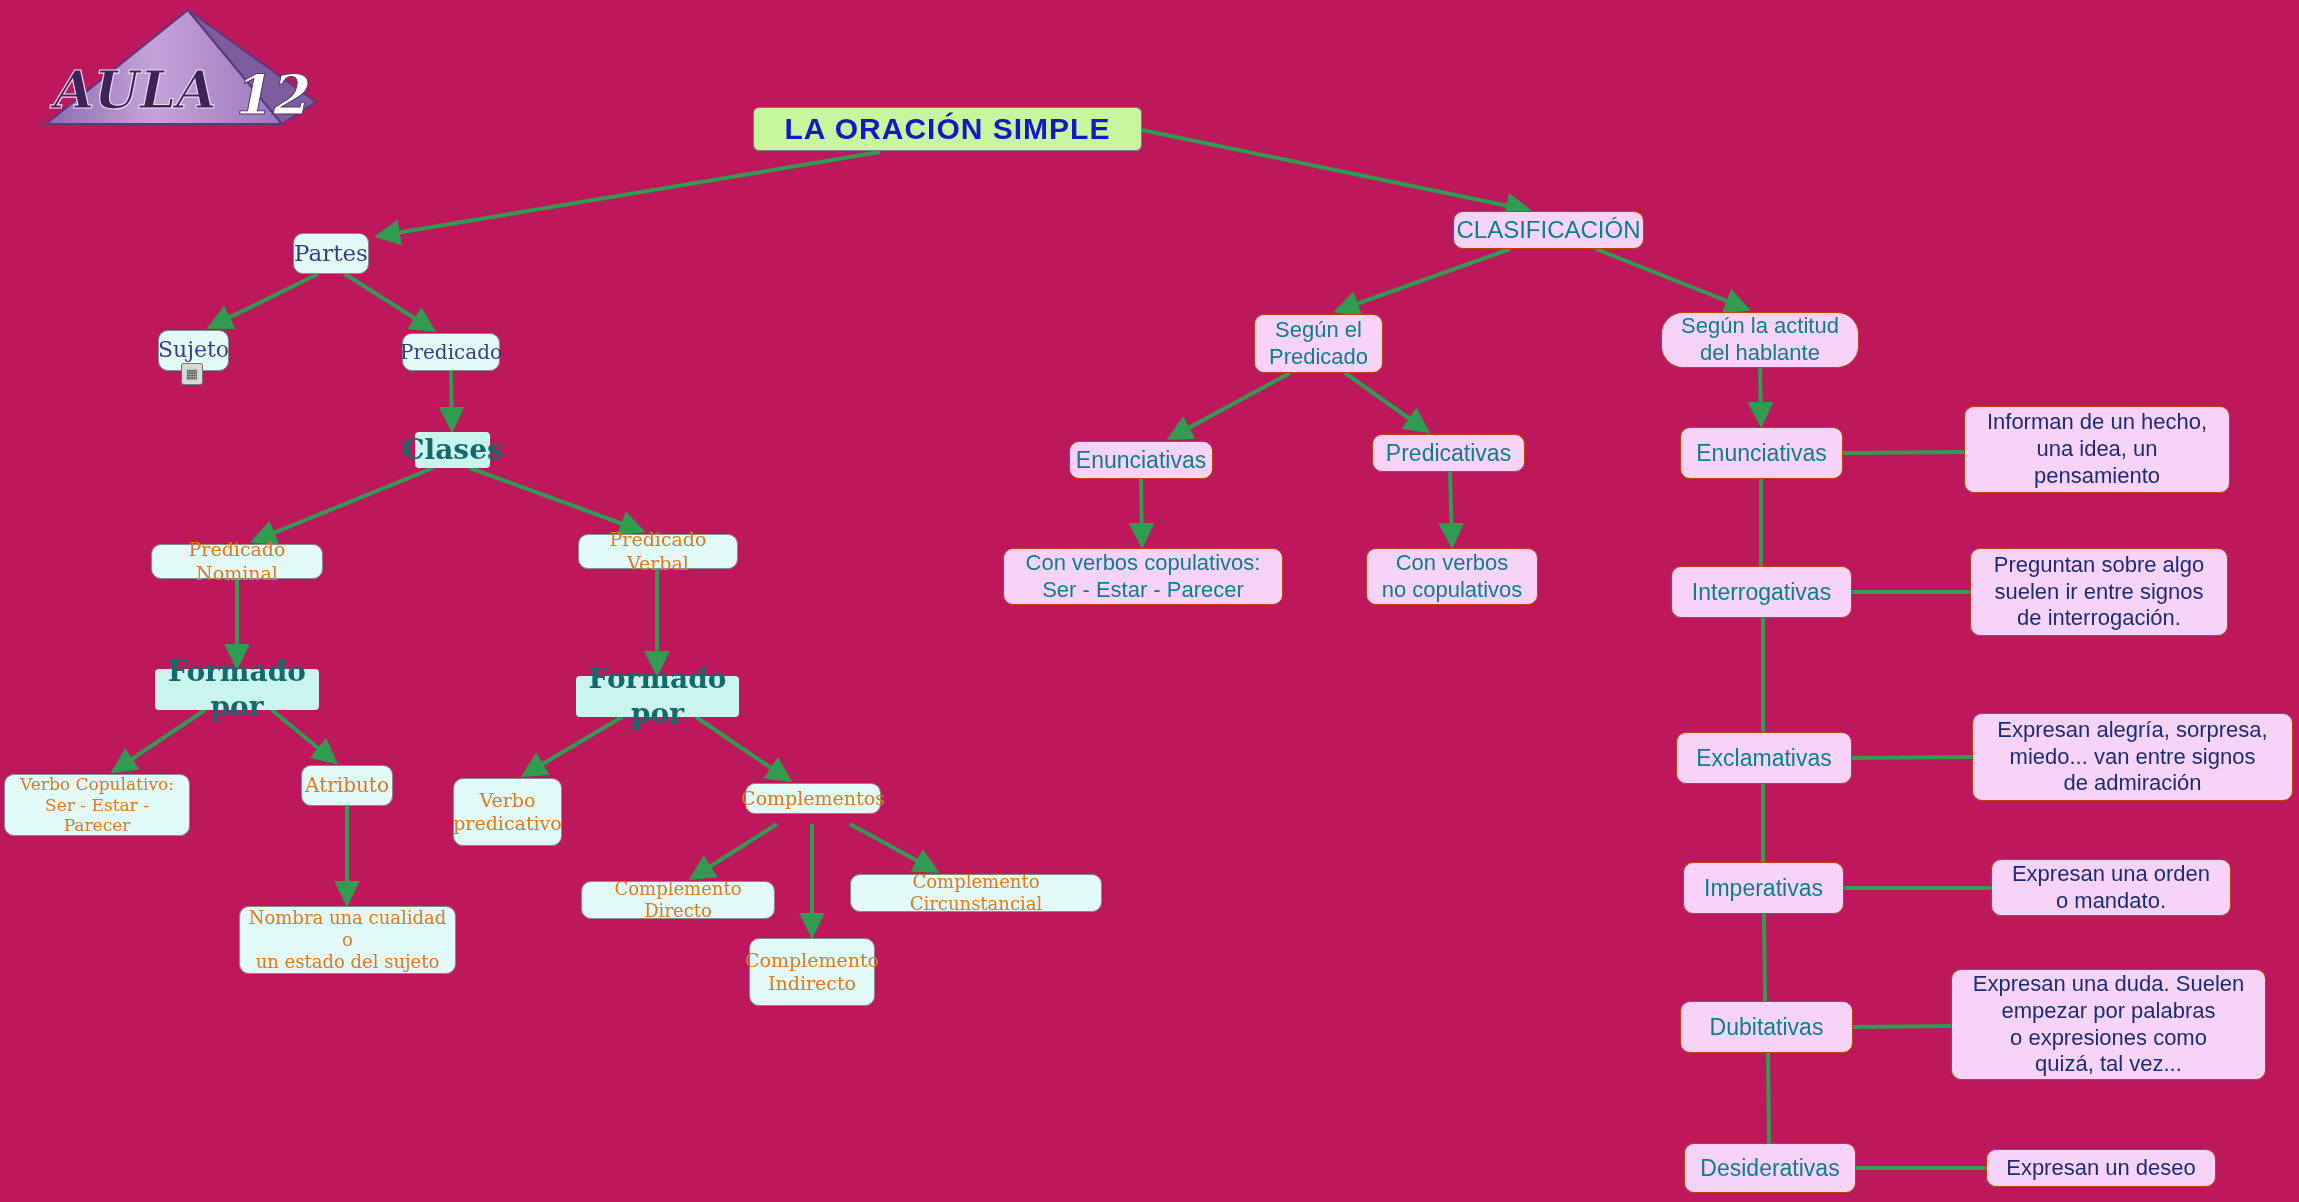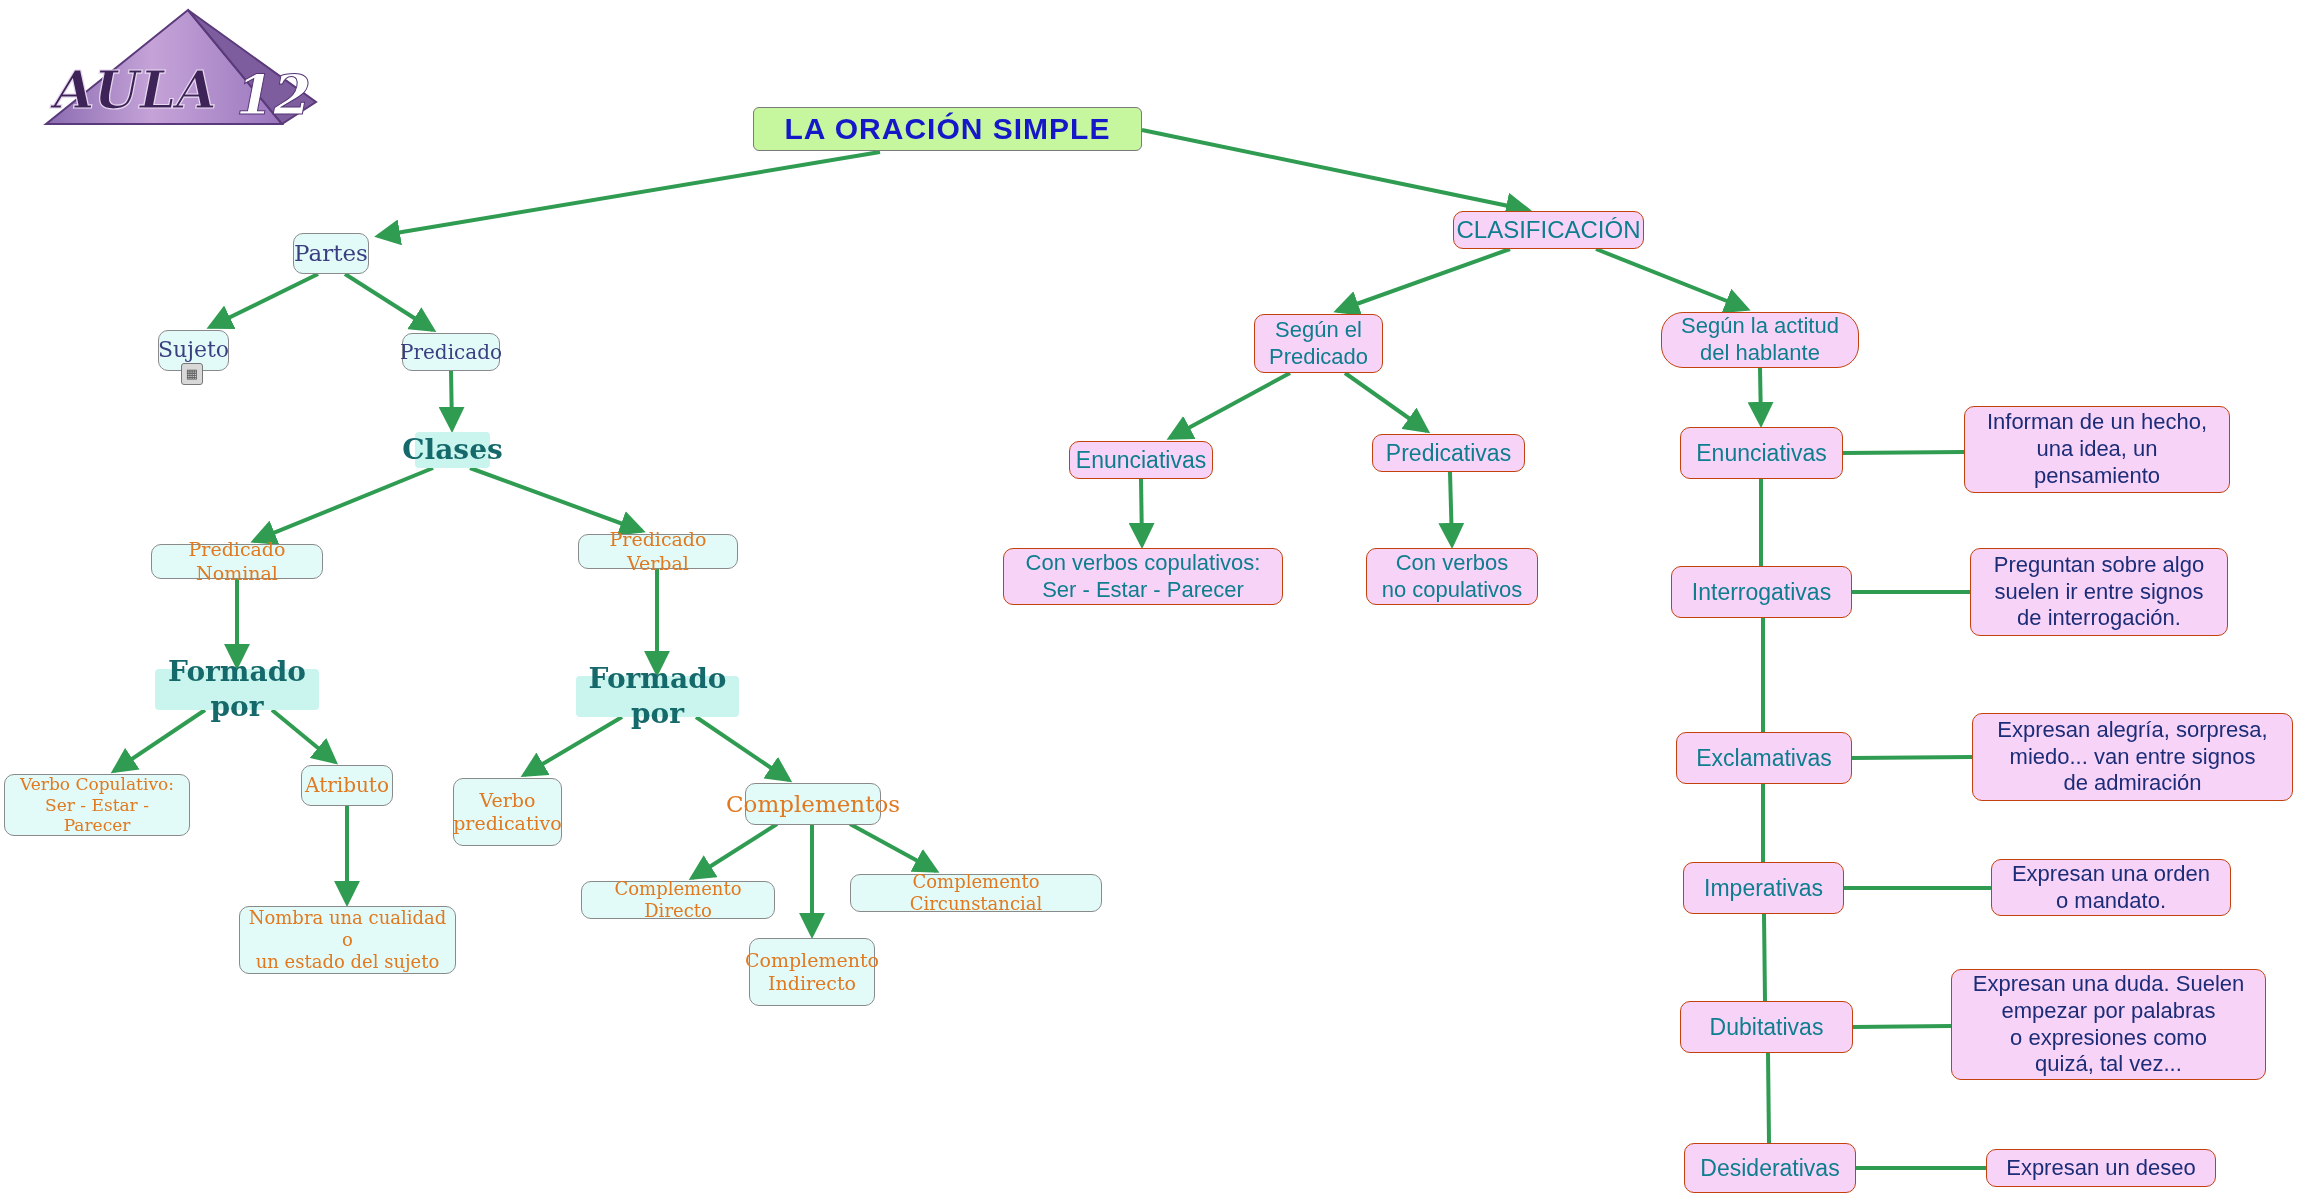--- a/index.html
+++ b/index.html
@@ -1,18 +1,18 @@
 <!DOCTYPE html>
 <html><head>
 <meta charset="utf-8">
 <style>
   * { margin:0; padding:0; box-sizing:border-box; }
   html,body { background:#f9c6be; }
   body { font-family:"Liberation Sans", sans-serif; }
-  #canvas { position:relative; width:2299px; height:1202px; background:#ffffff; overflow:hidden; }
+  #canvas { position:relative; width:2299px; height:1202px; background:#be185d; overflow:hidden; }
   svg.wires { position:absolute; left:0; top:0; width:2299px; height:1202px; }
   .node {
     position:absolute; display:flex; align-items:center; justify-content:center;
     text-align:center; white-space:pre-line; line-height:1.22; border-radius:10px;
     padding:2px 6px;
   }
   .serif { font-family:"DejaVu Serif", serif; }
   .box-cyan  { background:#e2fbf9; border:1px solid #8a8a8a; }
   .label-cyan{ background:#c9f5ee; font-weight:bold; color:#15696b; border-radius:4px; }
   .box-pink  { background:#f8d3f8; border:1px solid #c2410c; }
@@ -115,21 +115,21 @@
 Ser - Estar - Parecer</div>
 
   <div class="node box-cyan serif ink-orange" style="left:301px; top:765px; width:92px; height:41px; font-size:20px;">Atributo</div>
 
   <div class="node box-cyan serif ink-orange" style="left:239px; top:906px; width:217px; height:68px; font-size:18px;">Nombra una cualidad o
 un estado del sujeto</div>
 
   <div class="node box-cyan serif ink-orange" style="left:453px; top:778px; width:109px; height:68px; font-size:19px;">Verbo
 predicativo</div>
 
-  <div class="node box-cyan serif ink-orange" style="left:745px; top:783px; width:136px; height:42px; font-size:23px;">Complementos</div>
+  <div class="node box-cyan serif ink-orange" style="left:745px; top:783px; width:136px; height:31px; font-size:19px;">Complementos</div>
 
   <div class="node box-cyan serif ink-orange" style="left:581px; top:881px; width:194px; height:38px; font-size:18px;">Complemento Directo</div>
 
   <div class="node box-cyan serif ink-orange" style="left:749px; top:938px; width:126px; height:68px; font-size:19px;">Complemento
 Indirecto</div>
 
   <div class="node box-cyan serif ink-orange" style="left:850px; top:874px; width:252px; height:38px; font-size:18px;">Complemento Circunstancial</div>
 
   <div class="node box-pink ink-teal" style="left:1453px; top:211px; width:191px; height:38px; font-size:24px;">CLASIFICACIÓN</div>
 

